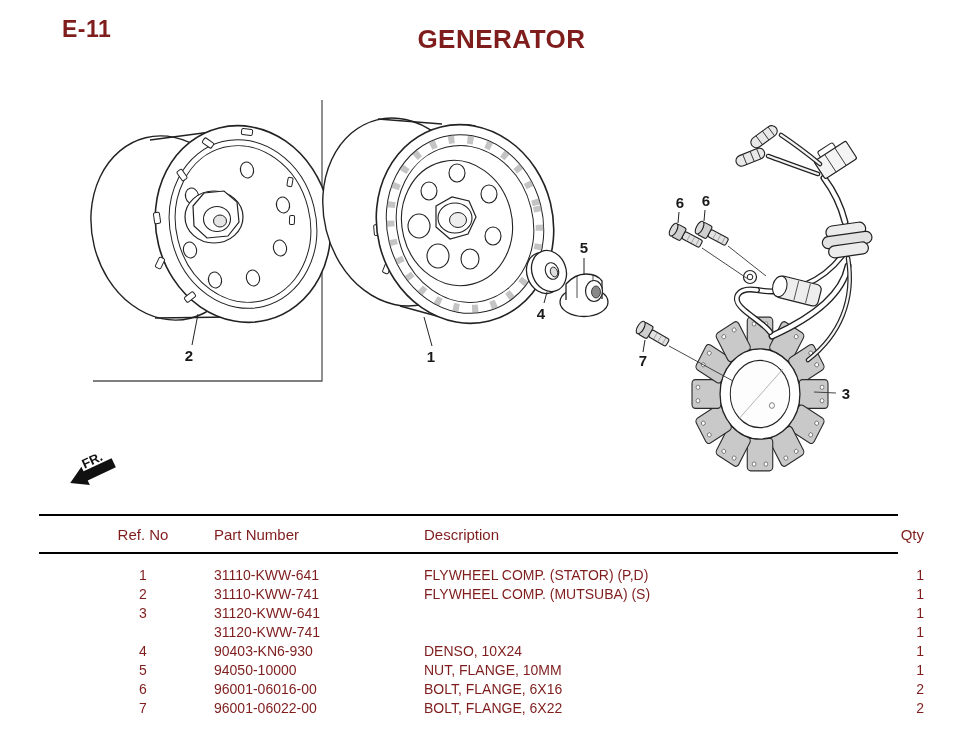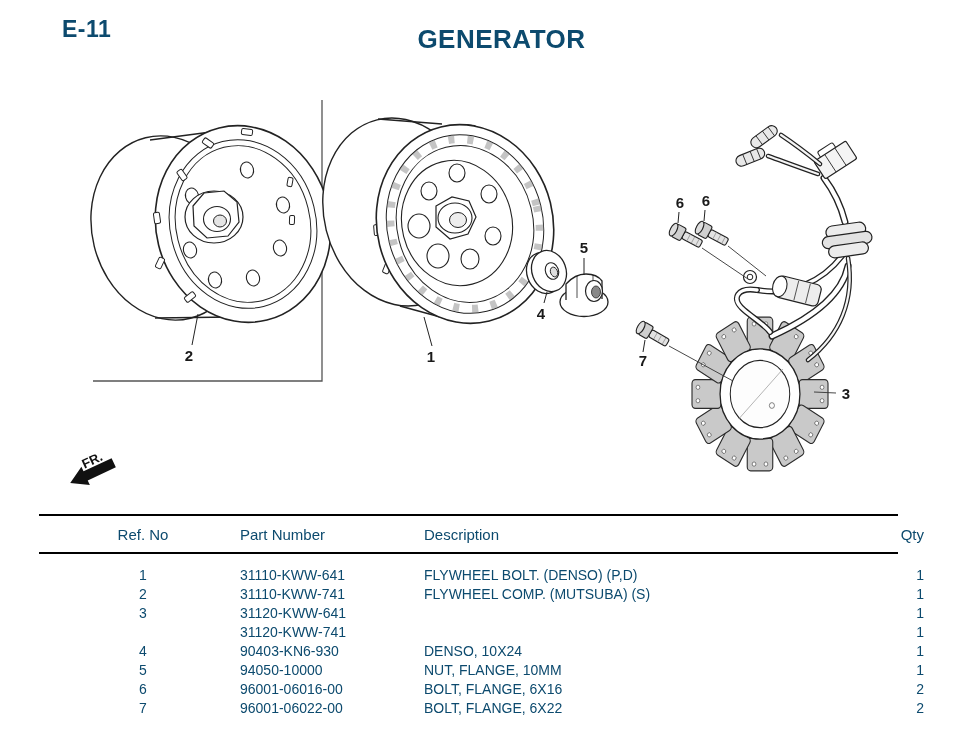--- a/index.html
+++ b/index.html
@@ -1,38 +1,38 @@
 <!DOCTYPE html>
 <html><head>
 <meta charset="utf-8">
 <style>
   html,body{margin:0;padding:0;background:#fff;}
   .page{position:relative;width:956px;height:736px;background:#fff;overflow:hidden;
-        font-family:"Liberation Sans",sans-serif;color:#0c4a6e;}
+        font-family:"Liberation Sans",sans-serif;color:#7f1d1d;}
   .code{position:absolute;left:62px;top:16px;font-size:23px;font-weight:bold;letter-spacing:.5px;}
   .title{position:absolute;left:0;top:24px;width:1003px;text-align:center;
          font-size:26px;font-weight:bold;letter-spacing:.5px;}
   .diagram{position:absolute;left:0;top:0;width:956px;height:505px;}
   .callout{font-family:"Liberation Sans",sans-serif;font-size:15px;font-weight:bold;fill:#1a1a1a;}
   .fr-text{font-family:"Liberation Sans",sans-serif;font-size:13px;font-weight:bold;fill:#111;}
   .tube-o{stroke:#222;stroke-width:7;fill:none;stroke-linecap:round;}
   .tube-i{stroke:#fff;stroke-width:4.2;fill:none;stroke-linecap:round;}
   .wire-o{stroke:#222;stroke-width:4.6;fill:none;stroke-linecap:round;}
   .wire-i{stroke:#f5f5f5;stroke-width:2.2;fill:none;stroke-linecap:round;}
   .leader{stroke:#222;stroke-width:1;fill:none;}
   .thin-leader{stroke:#333;stroke-width:.9;fill:none;}
   
   .rule{position:absolute;left:39px;width:859px;border-top:2px solid #000;}
   .rule1{top:514px;}
   .rule2{top:552px;}
   .thead{position:absolute;top:526px;left:0;width:956px;height:20px;font-size:15px;font-weight:normal;}
   .rows{position:absolute;top:566px;left:0;width:956px;font-size:14px;}
   .row{position:relative;height:19px;line-height:19px;}
   .c-ref{position:absolute;left:40px;width:206px;text-align:center;}
-  .c-part{position:absolute;left:240px;white-space:nowrap;}
+  .c-part{position:absolute;left:214px;white-space:nowrap;}
   .c-desc{position:absolute;left:424px;white-space:nowrap;}
   .c-qty{position:absolute;left:740px;width:184px;text-align:right;}
   .thead .c-ref,.thead .c-part,.thead .c-desc,.thead .c-qty{top:0;}
 </style>
 </head>
 <body>
 
 <div class="page">
 
   <div class="code">E-11</div>
@@ -307,21 +307,21 @@
       <span class="c-part">Part Number</span>
       <span class="c-desc">Description</span>
       <span class="c-qty">Qty</span>
     </div>
     <div class="rule rule2"></div>
     <div class="rows">
 
         <div class="row">
           <span class="c-ref">1</span>
           <span class="c-part">31110-KWW-641</span>
-          <span class="c-desc">FLYWHEEL BOLT. (DENSO) (P,D)</span>
+          <span class="c-desc">FLYWHEEL COMP. (STATOR) (P,D)</span>
           <span class="c-qty">1</span>
         </div>
 
         <div class="row">
           <span class="c-ref">2</span>
           <span class="c-part">31110-KWW-741</span>
           <span class="c-desc">FLYWHEEL COMP. (MUTSUBA) (S)</span>
           <span class="c-qty">1</span>
         </div>
 

